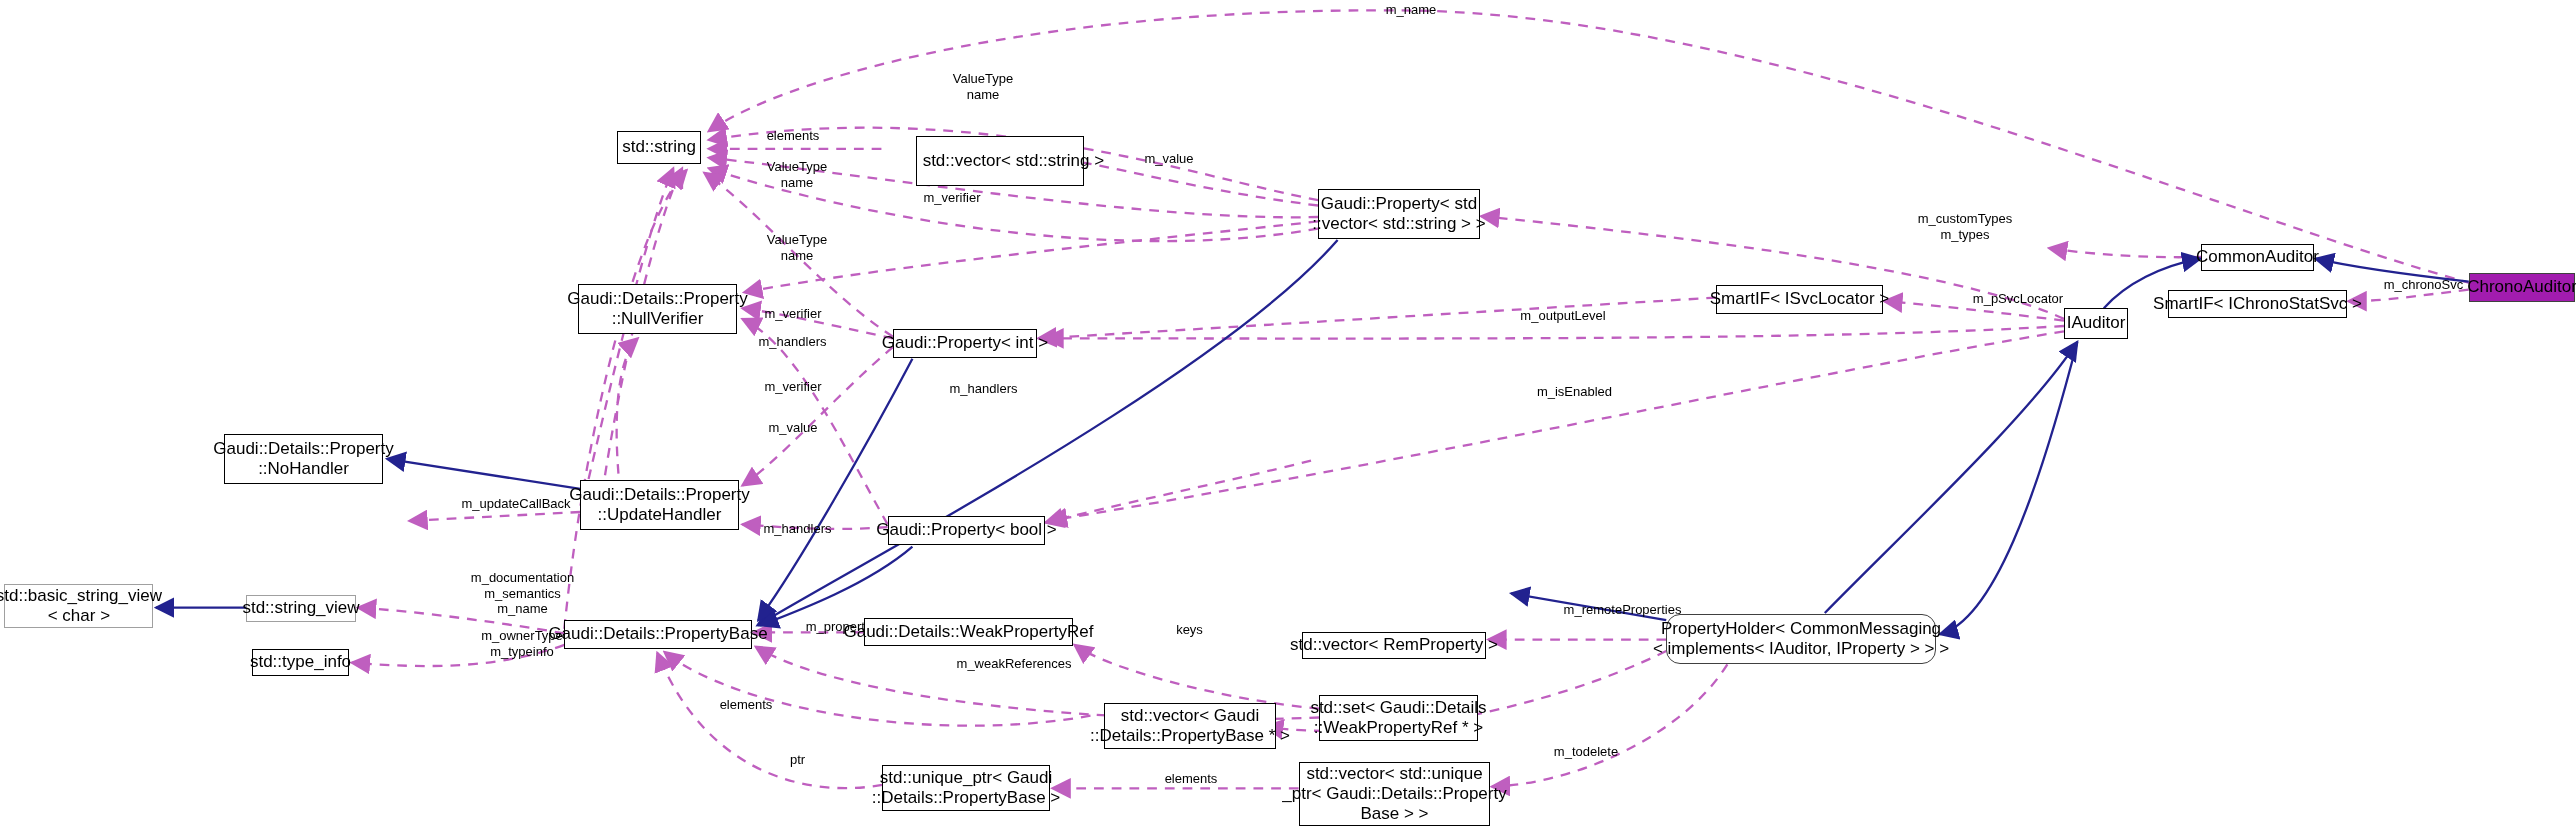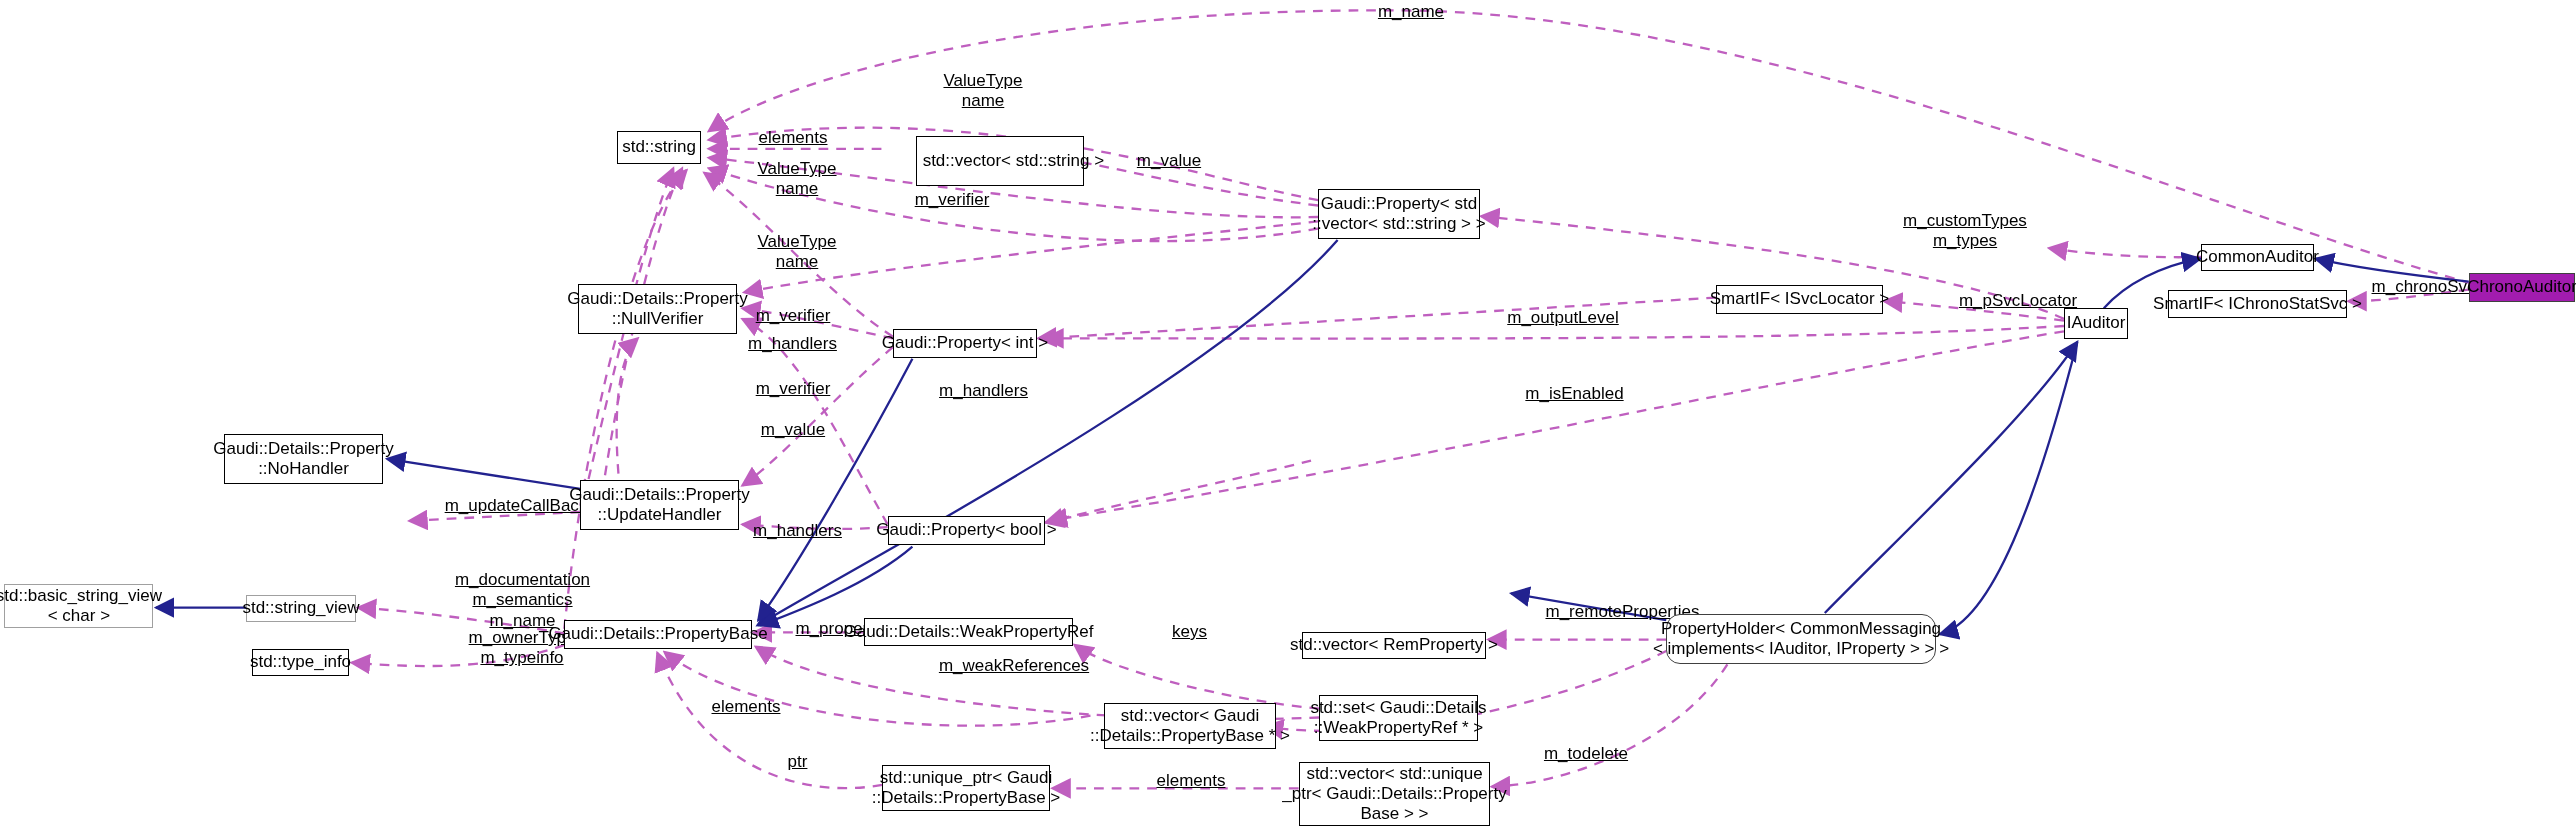--- a/index.html
+++ b/index.html
@@ -43,27 +43,26 @@
   }
   .node.filled {
     background: #a21caf;
     border-color: #404040;
   }
   .node.thick {
     border-color: #404040;
   }
   .edge-label {
     position: absolute;
-    font-size: 17px;
+    font-size: 13px;
     color: #000000;
     white-space: pre;
     text-align: center;
     line-height: 1.2;
     z-index: 4;
-    text-decoration: underline;
   }
 </style>
 </head>
 <body>
 
 <div id="canvas">
 
   <svg class="edges" viewBox="0 0 2908 937">
     <defs>
       <marker id="ah-purple" markerWidth="9" markerHeight="9" refX="8" refY="4.5" orient="auto" markerUnits="strokeWidth">

